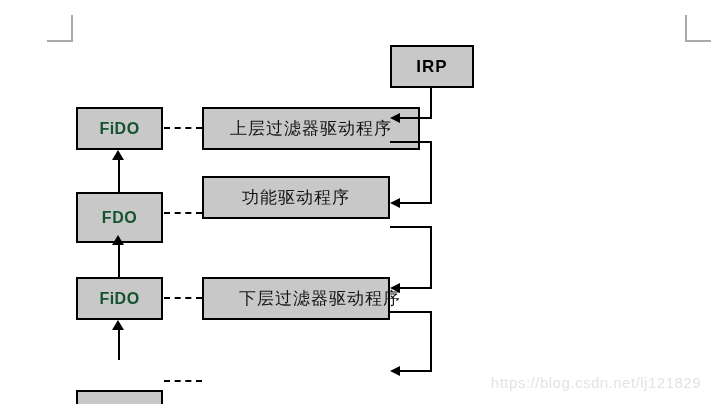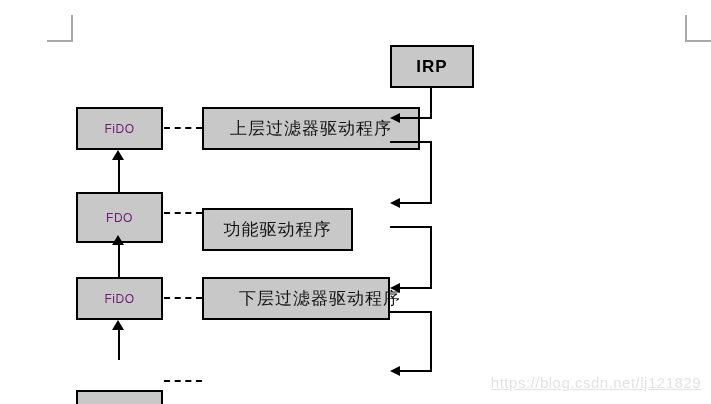--- a/index.html
+++ b/index.html
@@ -14,23 +14,23 @@
   .box {
     position: absolute;
     box-sizing: border-box;
     background: #c8c8c8;
     border: 2px solid #000000;
     display: flex;
     align-items: center;
     justify-content: center;
   }
   .obj-label {
-    font-weight: normal;
-    font-size: 12px;
-    color: #701a75;
+    font-weight: bold;
+    font-size: 16px;
+    color: #14532d;
     letter-spacing: 0.5px;
   }
   .irp-label {
     font-weight: bold;
     font-size: 17px;
     color: #000000;
     letter-spacing: 1px;
   }
   .driver-label {
     font-family: "Liberation Serif", serif;
@@ -65,21 +65,20 @@
   .crop-tl { border-right: 2px solid #a9a9a9; border-bottom: 2px solid #a9a9a9; }
   .crop-tr { border-left: 2px solid #a9a9a9; border-bottom: 2px solid #a9a9a9; }
   .watermark {
     position: absolute;
     top: 374px;
     right: 10px;
     font-size: 15px;
     color: #e3e3e3;
     letter-spacing: 0.5px;
     white-space: nowrap;
-    text-decoration: underline;
   }
 </style>
 </head>
 <body>
 
 <div id="canvas">
 
   <div class="crop-mark crop-tl" style="left:47px; top:15px; width:24px; height:25px;"></div>
   <div class="crop-mark crop-tr" style="left:685px; top:15px; width:26px; height:25px;"></div>
 
@@ -96,21 +95,21 @@
   <div class="box" style="left:76px; top:277px; width:87px; height:43px;">
     <span class="obj-label">FiDO</span>
   </div>
   <div class="box" style="left:76px; top:360px; width:87px; height:43px;margin-top:30px;">
     <span class="obj-label">PDO</span>
   </div>
 
   <div class="box" style="left:202px; top:107px; width:218px; height:43px;">
     <span class="driver-label">上层过滤器驱动程序</span>
   </div>
-  <div class="box" style="left:202px; top:208px; width:151px; height:43px;">
+  <div class="box" style="left:202px; top:176px; width:188px; height:43px;">
     <span class="driver-label">功能驱动程序</span>
   </div>
   <div class="box" style="left:202px; top:277px; width:188px; height:43px;padding-left:48px;">
     <span class="driver-label">下层过滤器驱动程序</span>
   </div>
 
   <div class="dash" style="left:164px; top:127px; width:38px;"></div>
   <div class="dash" style="left:164px; top:212px; width:38px;"></div>
   <div class="dash" style="left:164px; top:297px; width:38px;"></div>
   <div class="dash" style="left:164px; top:380px; width:38px;"></div>

